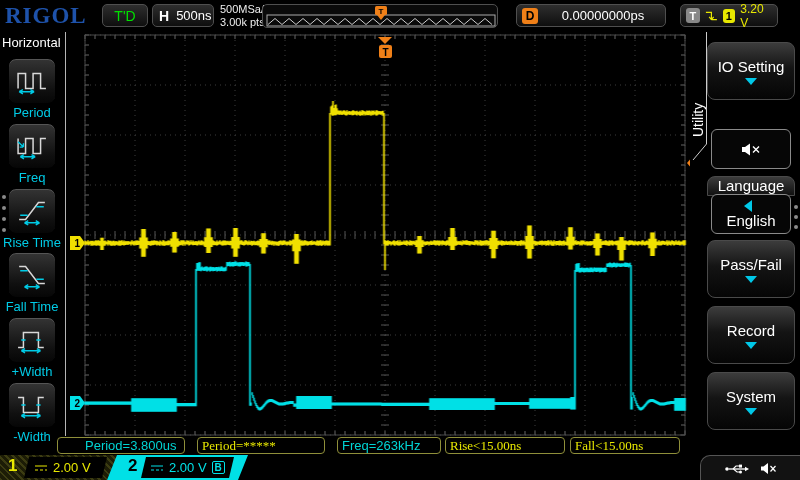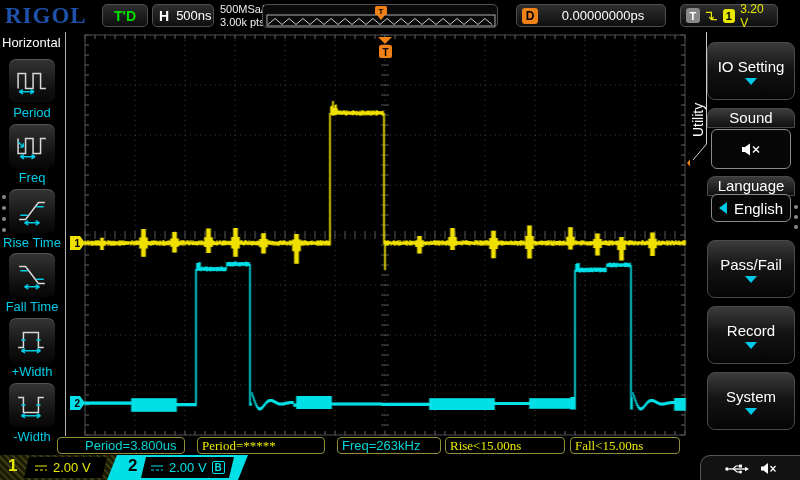--- a/index.html
+++ b/index.html
@@ -5,21 +5,21 @@
   html,body{margin:0;padding:0;background:#000;}
   .screen{position:relative;width:800px;height:480px;background:#000;overflow:hidden;
           font-family:"Liberation Sans",sans-serif;color:#ddd;}
   .abs{position:absolute;}
   
   .topbar{position:absolute;left:0;top:0;width:800px;height:32px;background:#000;}
   .logo{position:absolute;left:5px;top:3px;font-family:"Liberation Serif",serif;
         font-weight:bold;font-size:23px;color:#1e52aa;letter-spacing:1px;}
   .tbox{position:absolute;top:4px;height:23px;background:linear-gradient(#2e2e2e,#0e0e0e);
         border:1px solid #4f4f4f;border-radius:5px;display:flex;align-items:center;box-sizing:border-box;}
-  .tdbadge{left:102px;width:46px;justify-content:center;color:#00e000;font-weight:bold;font-size:14px;}
+  .tdbadge{left:102px;width:46px;justify-content:center;color:#00e000;font-weight:normal;font-size:14px;}
   .hbox{left:152px;width:62px;padding:0 6px;gap:7px;color:#fff;font-size:13px;}
   .hbox .hl{font-weight:bold;font-size:14px;}
   .sampinfo{position:absolute;left:220px;top:3px;font-size:11px;line-height:13px;color:#eee;}
   .pvbox{left:262px;width:236px;height:24px;background:#0a0a0a;}
   .dbox{left:516px;width:150px;padding:0 5px;gap:8px;}
   .dkey{width:16px;height:16px;background:#f08018;border-radius:3px;color:#000;font-weight:bold;
         font-size:12px;display:flex;align-items:center;justify-content:center;}
   .dval{color:#fff;font-size:13px;flex:1;text-align:center;}
   .tbx{left:680px;width:98px;padding:0 5px;gap:5px;}
   .tkey{width:15px;height:15px;background:#888;border-radius:3px;color:#fff;font-weight:bold;
@@ -546,30 +546,29 @@
     <svg class="abs" style="left:0;top:0;" width="20" height="150">
       <path d="M16.5 0 V112 L3 128" stroke="#cccccc" fill="none" stroke-width="1"></path>
     </svg>
     <div class="utab">Utility</div>
 
     <button class="rbtn" style="top:10px;height:58px;">
       <span>IO Setting</span>
       <span class="tridown"></span>
     </button>
 
-    <div class="rlabel" style="top:76px;">Sound</div>
     <button class="rsub" style="top:97px;height:40px;">
       <svg width="22" height="15" viewBox="0 0 22 15">
         <path d="M2 5 H5 L10 1.5 V13.5 L5 10 H2 Z" fill="#ffffff"></path>
         <path d="M13 4.5 L19 10.5 M19 4.5 L13 10.5" stroke="#ffffff" stroke-width="1.4"></path>
       </svg>
     </button>
 
     <div class="rlabel" style="top:144px;">Language</div>
-    <button class="rsub" style="top:162px;height:28px;">
+    <button class="rsub" style="top:162px;height:40px;flex-direction:column;">
       <span class="trileft"></span>
       <span>English</span>
     </button>
 
     <button class="rbtn" style="top:208px;height:58px;">
       <span>Pass/Fail</span>
       <span class="tridown"></span>
     </button>
 
     <button class="rbtn" style="top:274px;height:58px;">

